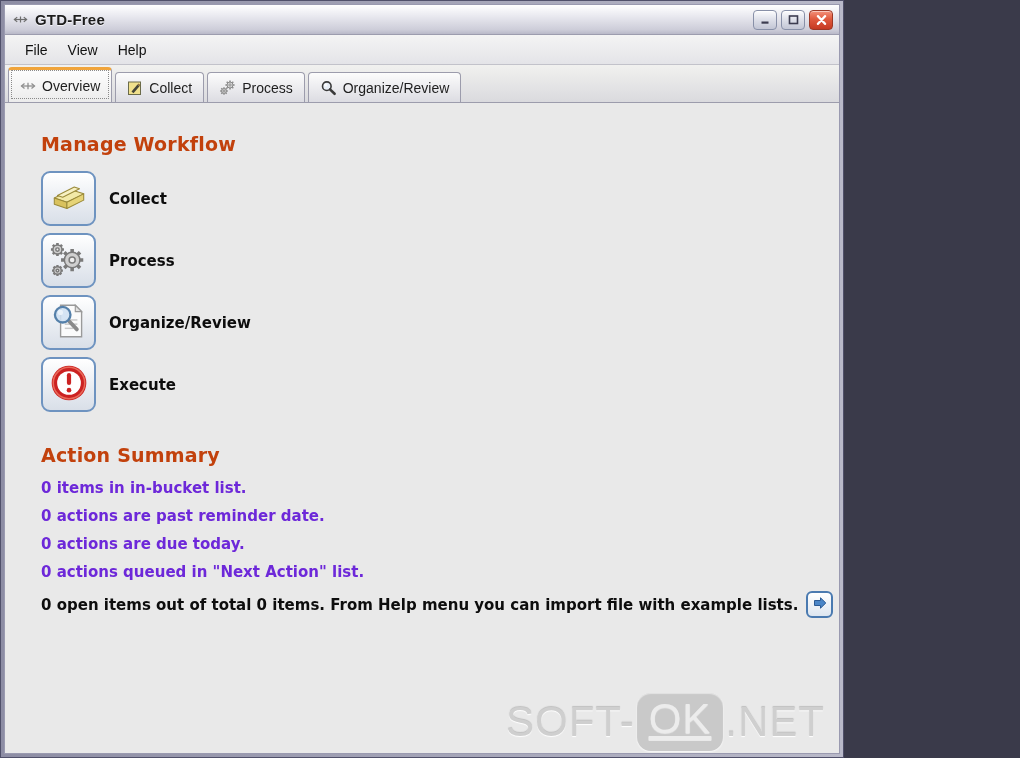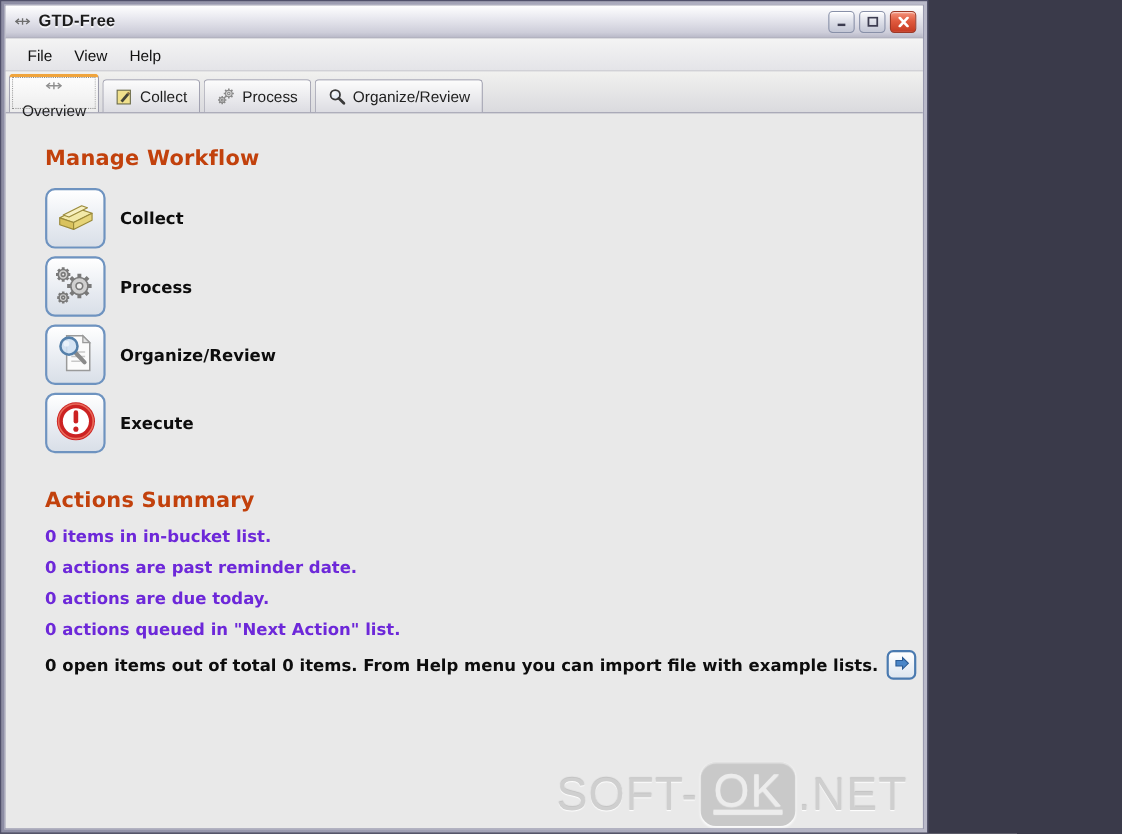--- a/index.html
+++ b/index.html
@@ -64,21 +64,21 @@
     height:30px; padding:0 11px; margin-right:3px;
     border:1px solid #9c9cac; border-bottom:none;
     border-radius:4px 4px 0 0;
     background:linear-gradient(#fcfcfc,#dcdce2);
     font-size:14px; color:#1e1e1e; white-space:nowrap; cursor:default;
   }
   .tab.selected {
     height:35px;
     border-top:3px solid #f0a43c;
     background:linear-gradient(#fdfdfd,#ececec);
-    outline:1px dotted #8a8a8a; outline-offset:-4px;flex-direction:column;
+    outline:1px dotted #8a8a8a; outline-offset:-4px;
   }
   .tab .tab-icon { display:flex; align-items:center; }
 
   
   .content { flex:1; position:relative; padding:30px 0 0 36px;
     font-family:"DejaVu Sans", sans-serif; }
   .section-heading {
     font-size:19px; font-weight:bold; color:#c2410c; letter-spacing:.2px;
     margin-bottom:16px;
   }
@@ -296,21 +296,21 @@
               <circle cx="20" cy="20" r="15" fill="none" stroke="#e86a5a" stroke-width="1.4"></circle>
               <circle cx="20" cy="20" r="11.3" fill="#ffffff"></circle>
               <rect x="18" y="10.5" width="4" height="11.5" rx="2" fill="#cc2222"></rect>
               <circle cx="20" cy="26.8" r="2.2" fill="#cc2222"></circle>
             </svg>
           </span>
         </div>
         <span class="wf-label">Execute</span>
       </div>
 
-      <div class="section-heading summary-heading">Actions Summary</div>
+      <div class="section-heading summary-heading">Action Summary</div>
 
       <div class="sum-line">0 items in in-bucket list.</div>
       <div class="sum-line">0 actions are past reminder date.</div>
       <div class="sum-line">0 actions are due today.</div>
       <div class="sum-line">0 actions queued in "Next Action" list.</div>
 
       <div class="footer-row">
         <span class="footer-text">0 open items out of total 0 items. From Help menu you can import file with example lists.</span>
         <div class="arrow-button">
           <span>

